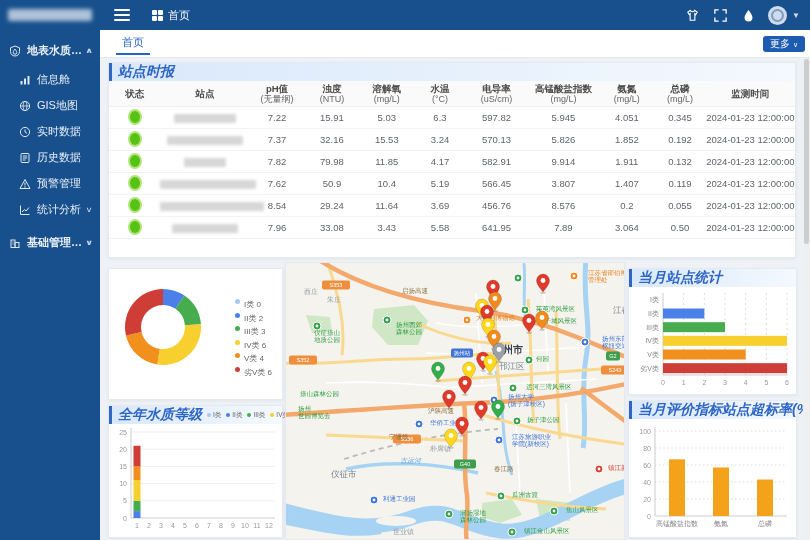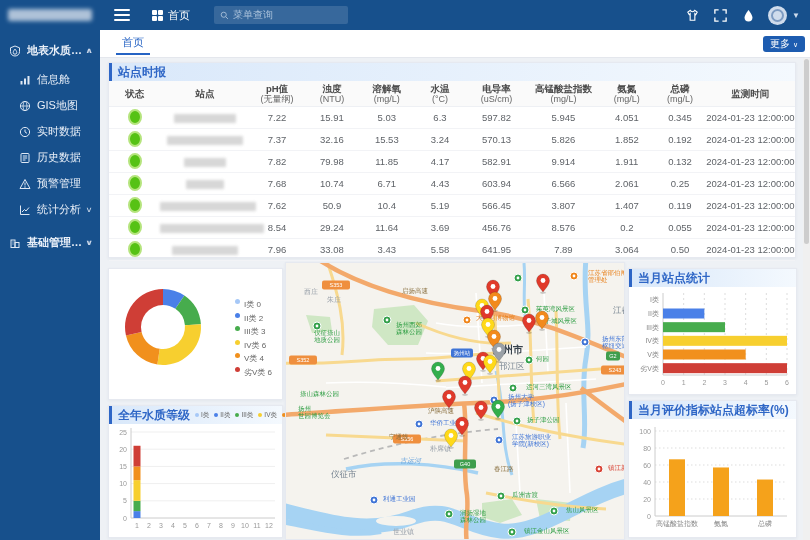--- a/index.html
+++ b/index.html
@@ -44,21 +44,21 @@
   .tab:after{content:"";position:absolute;left:0;right:0;bottom:0;height:2px;background:#2563c4;}
   .more-btn{position:absolute;right:5px;top:6px;height:16px;line-height:16px;background:#1d5cb0;color:#fff;
             font-size:10px;padding:0 7px;border-radius:3px;cursor:pointer;}
   .more-btn .c{font-size:7px;margin-left:3px;}
 
   
   .content{position:absolute;left:100px;top:57px;right:0;bottom:0;background:#eef1f5;}
   .panel{position:absolute;background:#fff;border:1px solid #e6e9f0;box-shadow:0 1px 3px rgba(30,60,110,.06);box-sizing:border-box;}
   .panel-h{height:18px;display:flex;align-items:center;padding:0 8px 0 6px;
            background:linear-gradient(90deg,#d9e8fa,#f4f9fe);border-left:3px solid #2e66c6;}
-  .panel-h .t{font-size:12px;font-weight:bold;color:#2e66c6;white-space:nowrap;}
+  .panel-h .t{font-size:14px;font-weight:bold;color:#2e66c6;white-space:nowrap;font-style:italic;}
 
   
   .tbl-panel{left:8px;top:5px;width:688px;height:196px;}
   table.st{width:100%;border-collapse:collapse;table-layout:fixed;}
   table.st th{background:#fafafa;font-size:9.5px;color:#4a4a4a;font-weight:bold;height:25px;line-height:11px;
               border-bottom:1px solid #eef0f4;padding:0;}
   table.st th .u{font-weight:normal;color:#666;font-size:9px;}
   table.st td{font-size:9.5px;color:#5f6368;text-align:center;height:21px;border-bottom:1px solid #f2f3f6;padding:0;}
   .dot{display:inline-block;width:10px;height:12px;border-radius:50%;background:#56c214;border:2px solid #b5e47d;box-sizing:content-box;}
   .blur-cell{display:inline-block;height:9px;background:#d7d7d7;border-radius:1px;filter:blur(1.4px);vertical-align:middle;}
@@ -195,27 +195,20 @@
         <span></span>
       </div>
     <div class="tb-home">
       <span class="grid">
           <i></i>
           <i></i>
           <i></i>
           <i></i>
         </span>
       <span>首页</span>
-    </div>
-    <div class="tb-search">
-      <svg viewBox="0 0 12 12">
-          <circle cx="5" cy="5" r="3.4" fill="none" stroke="#a9c1da" stroke-width="1.2"></circle>
-          <line x1="7.6" y1="7.6" x2="10.6" y2="10.6" stroke="#a9c1da" stroke-width="1.2"></line>
-        </svg>
-      <span>菜单查询</span>
     </div>
     <div class="tb-right">
       <span class="tb-ic">
         <svg viewBox="0 0 16 16" fill="none" stroke="#fff" stroke-width="1.2">
             <path d="M5.5 2.5 L3 4.5 L4.5 7 L5.5 6 V13 H10.5 V6 L11.5 7 L13 4.5 L10.5 2.5 C10 3.5 9 4 8 4 C7 4 6 3.5 5.5 2.5 Z"></path>
           </svg>
       </span>
       <span class="tb-ic">
         <svg viewBox="0 0 16 16" fill="none" stroke="#fff" stroke-width="1.4">
             <path d="M2 6 V2 H6"></path>
@@ -335,33 +328,20 @@
               <td><span class="dot"></span></td>
               <td><span class="blur-cell" style="width:42px"></span></td>
               <td>7.82</td>
               <td>79.98</td>
               <td>11.85</td>
               <td>4.17</td>
               <td>582.91</td>
               <td>9.914</td>
               <td>1.911</td>
               <td>0.132</td>
-              <td>2024-01-23 12:00:00</td>
-            </tr>
-            <tr>
-              <td><span class="dot"></span></td>
-              <td><span class="blur-cell" style="width:38px"></span></td>
-              <td>7.68</td>
-              <td>10.74</td>
-              <td>6.71</td>
-              <td>4.43</td>
-              <td>603.94</td>
-              <td>6.566</td>
-              <td>2.061</td>
-              <td>0.25</td>
               <td>2024-01-23 12:00:00</td>
             </tr>
             <tr>
               <td><span class="dot"></span></td>
               <td><span class="blur-cell" style="width:96px"></span></td>
               <td>7.62</td>
               <td>50.9</td>
               <td>10.4</td>
               <td>5.19</td>
               <td>566.45</td>

